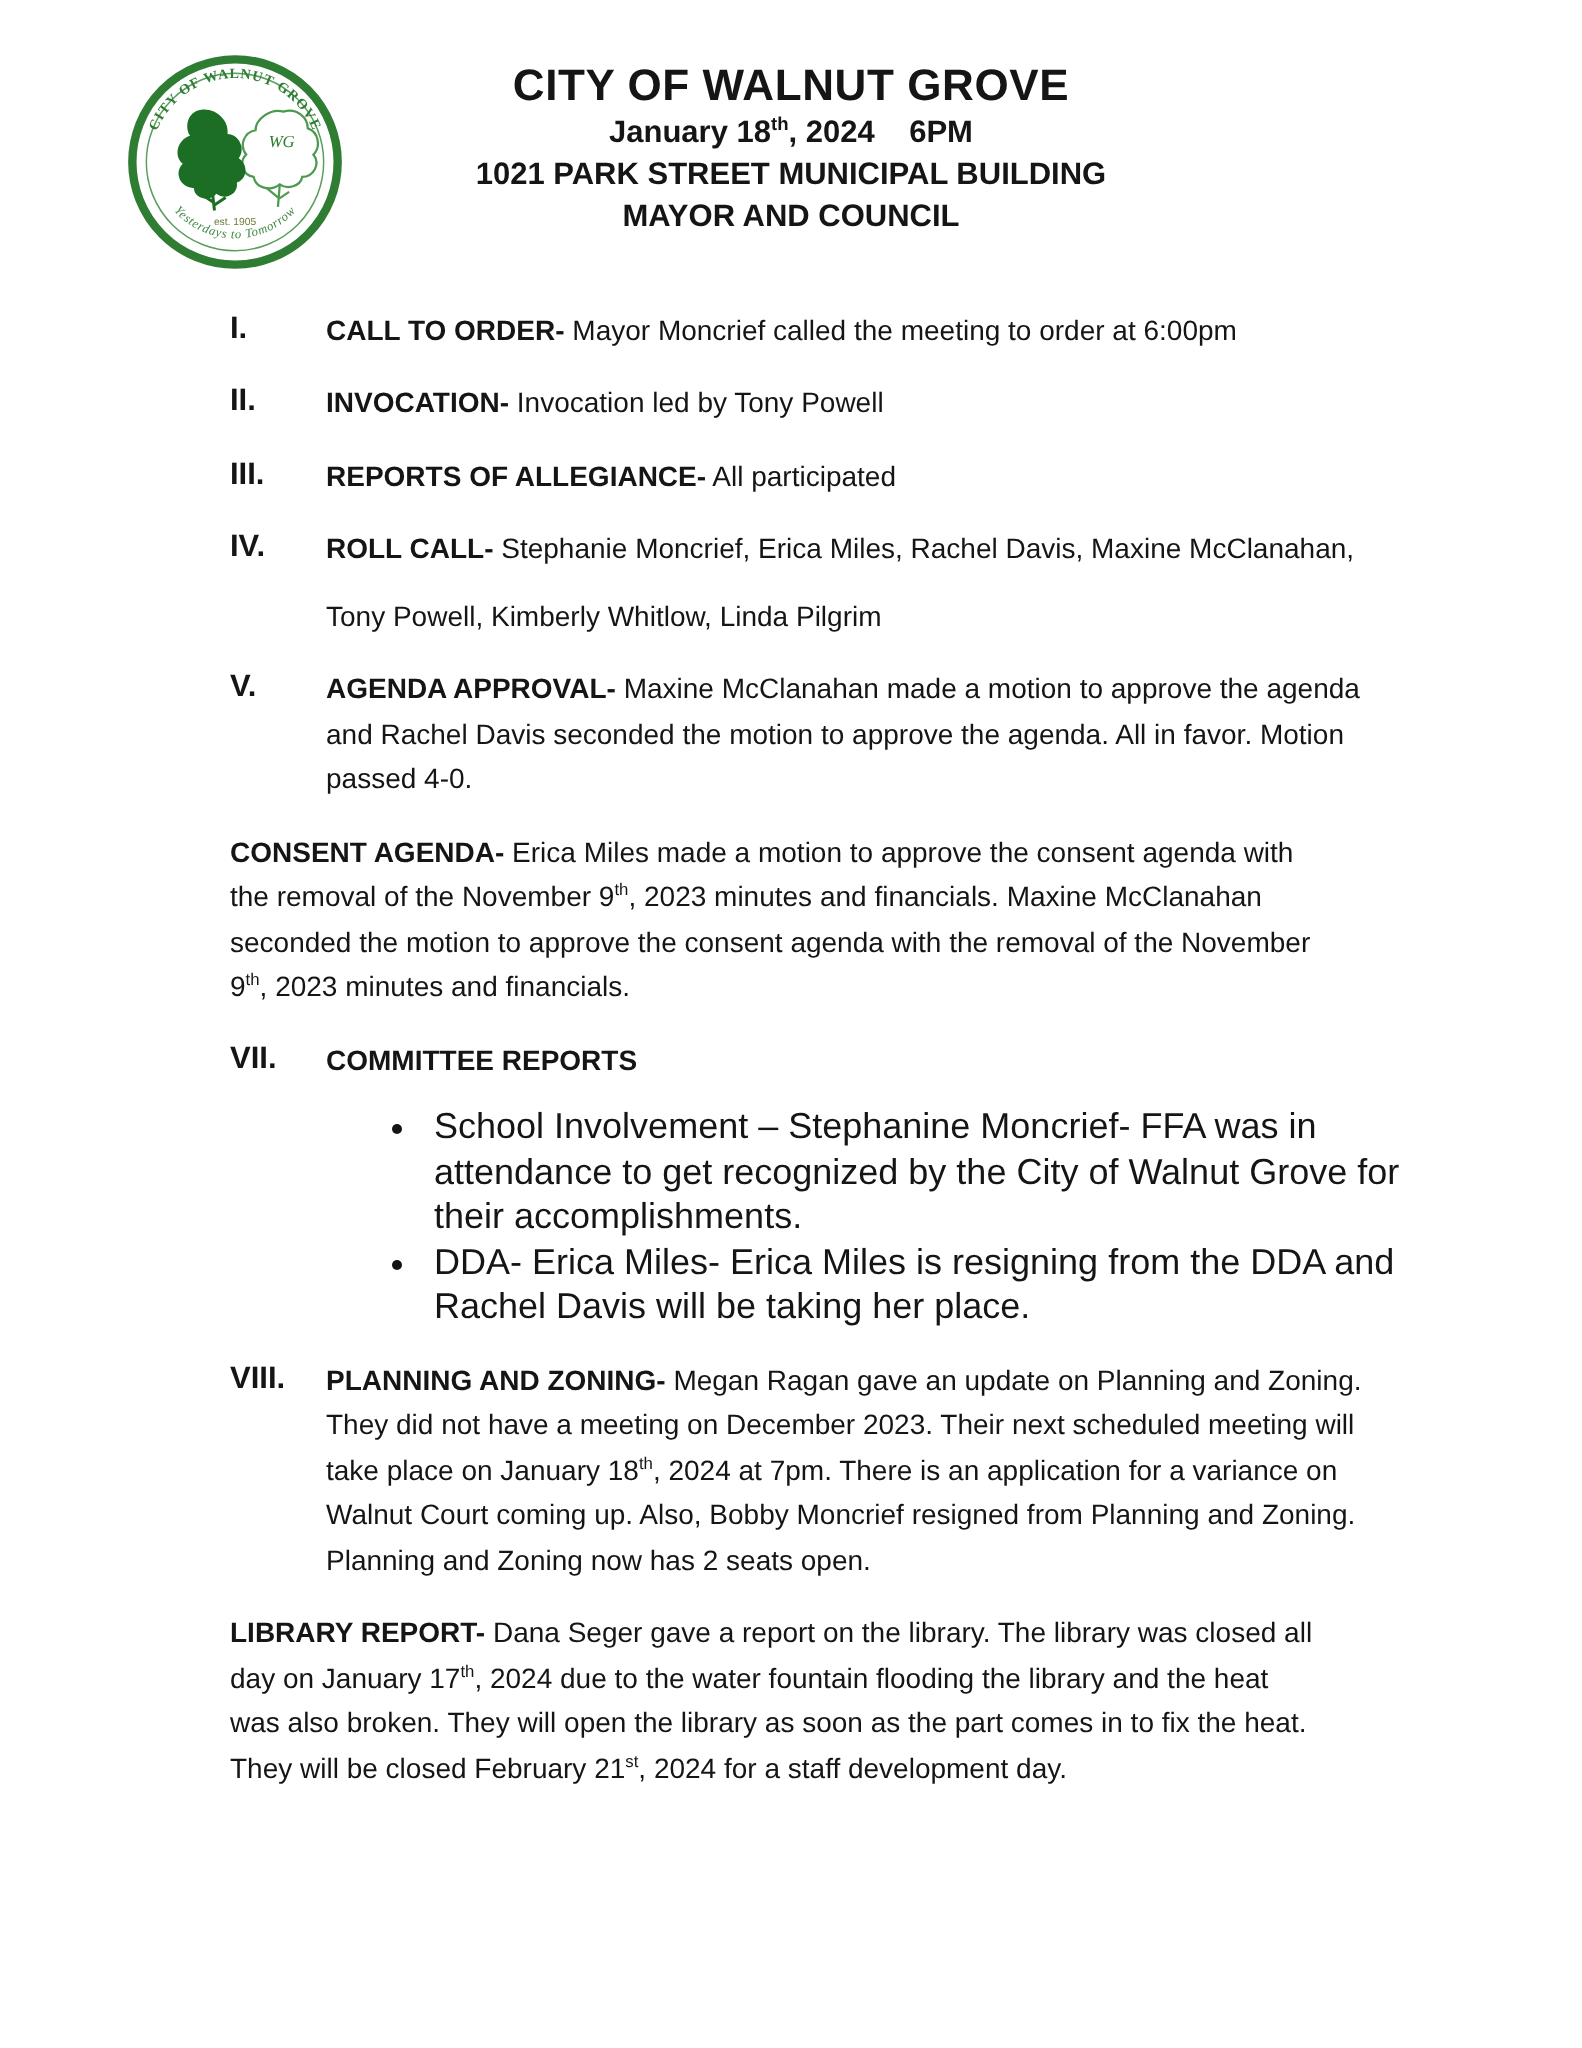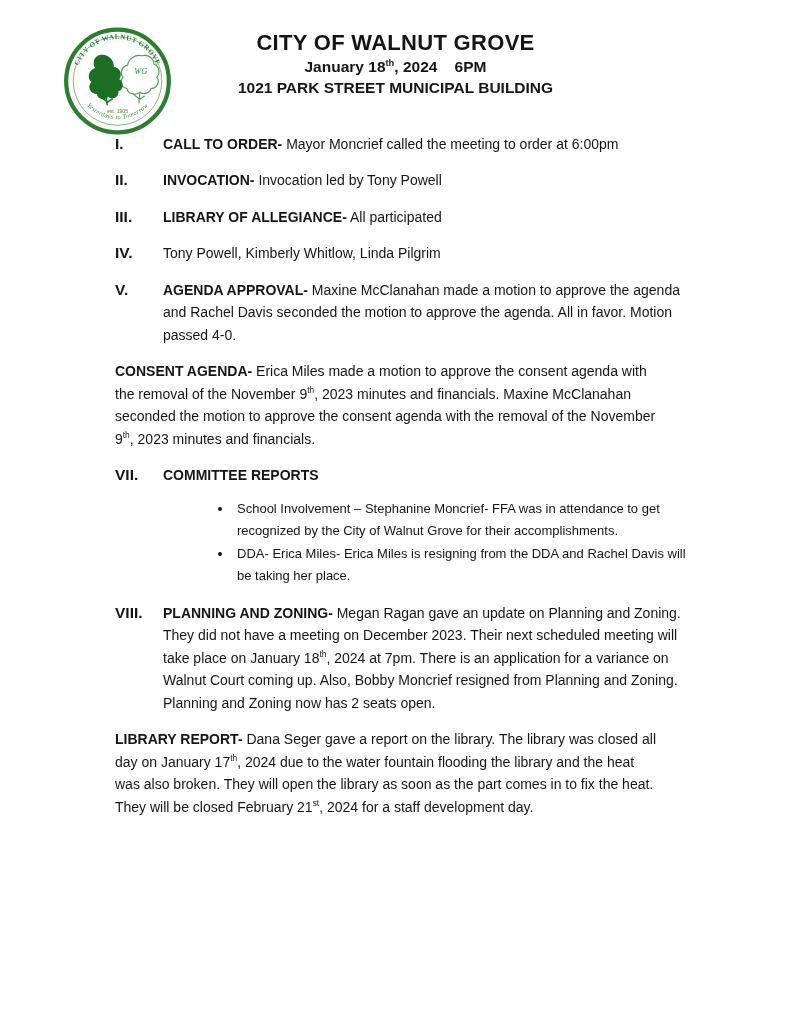--- a/index.html
+++ b/index.html
@@ -77,24 +77,23 @@
   .label { font-weight: bold; }
   .para sup, .bullets sup {
     font-size: 60%;
     line-height: 0;
   }
   ul.bullets {
     margin: 8px 0 0 0;
     padding-left: 50px;
   }
   ul.bullets li {
-    font-size: 13px;
+    font-size: 18px;
     line-height: 22.5px;
     padding-left: 4px;
-    margin-left: 20px;
   }
 </style>
 </head>
 <body>
 
 <div class="page">
 
   <header class="doc-header">
 
     <div class="seal">
@@ -121,20 +120,21 @@
         </g>
         <text x="85" y="52" font-size="9" font-style="italic" fill="#2e7d32" text-anchor="middle" font-family="Liberation Serif, serif">WG</text>
         <text x="60" y="94" font-size="5.5" fill="#6b7a3a" text-anchor="middle">est. 1905</text>
       </svg>
     </div>
 
     <div class="header-text">
       <h1 class="doc-title">CITY OF WALNUT GROVE</h1>
       <div class="header-line">January 18<sup>th</sup>, 2024&nbsp;&nbsp;&nbsp;&nbsp;6PM</div>
       <div class="header-line">1021 PARK STREET MUNICIPAL BUILDING</div>
+      <div class="header-line">MAYOR AND COUNCIL</div>
     </div>
   </header>
 
   <main class="agenda">
     <div class="item">
       <div class="numeral">I.</div>
       <div class="content">
           <p class="para"><span class="label">CALL TO ORDER-</span> Mayor Moncrief called the meeting to order at 6:00pm</p>
         </div>
     </div>
@@ -142,27 +142,28 @@
     <div class="item">
       <div class="numeral">II.</div>
       <div class="content">
           <p class="para"><span class="label">INVOCATION-</span> Invocation led by Tony Powell</p>
         </div>
     </div>
 
     <div class="item">
       <div class="numeral">III.</div>
       <div class="content">
-          <p class="para"><span class="label">LIBRARY OF ALLEGIANCE-</span> All participated</p>
+          <p class="para"><span class="label">REPORTS OF ALLEGIANCE-</span> All participated</p>
         </div>
     </div>
 
     <div class="item">
       <div class="numeral">IV.</div>
       <div class="content">
+          <p class="para"><span class="label">ROLL CALL-</span> Stephanie Moncrief, Erica Miles, Rachel Davis, Maxine McClanahan,</p>
           <p class="para">Tony Powell, Kimberly Whitlow, Linda Pilgrim</p>
         </div>
     </div>
 
     <div class="item">
       <div class="numeral">V.</div>
       <div class="content">
           <p class="para"><span class="label">AGENDA APPROVAL-</span> Maxine McClanahan made a motion to approve the agenda and Rachel Davis seconded the motion to approve the agenda. All in favor. Motion passed 4-0.</p>
         </div>
     </div>

